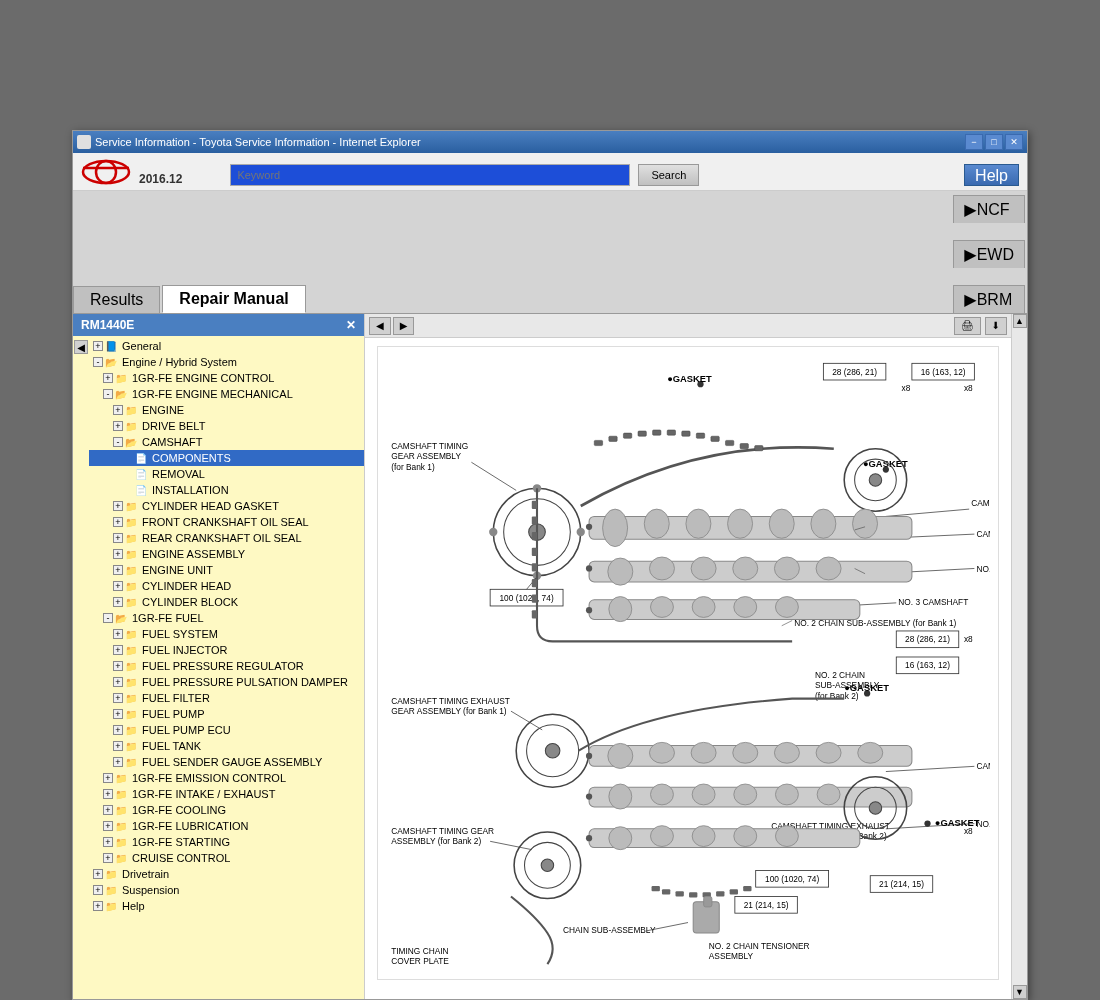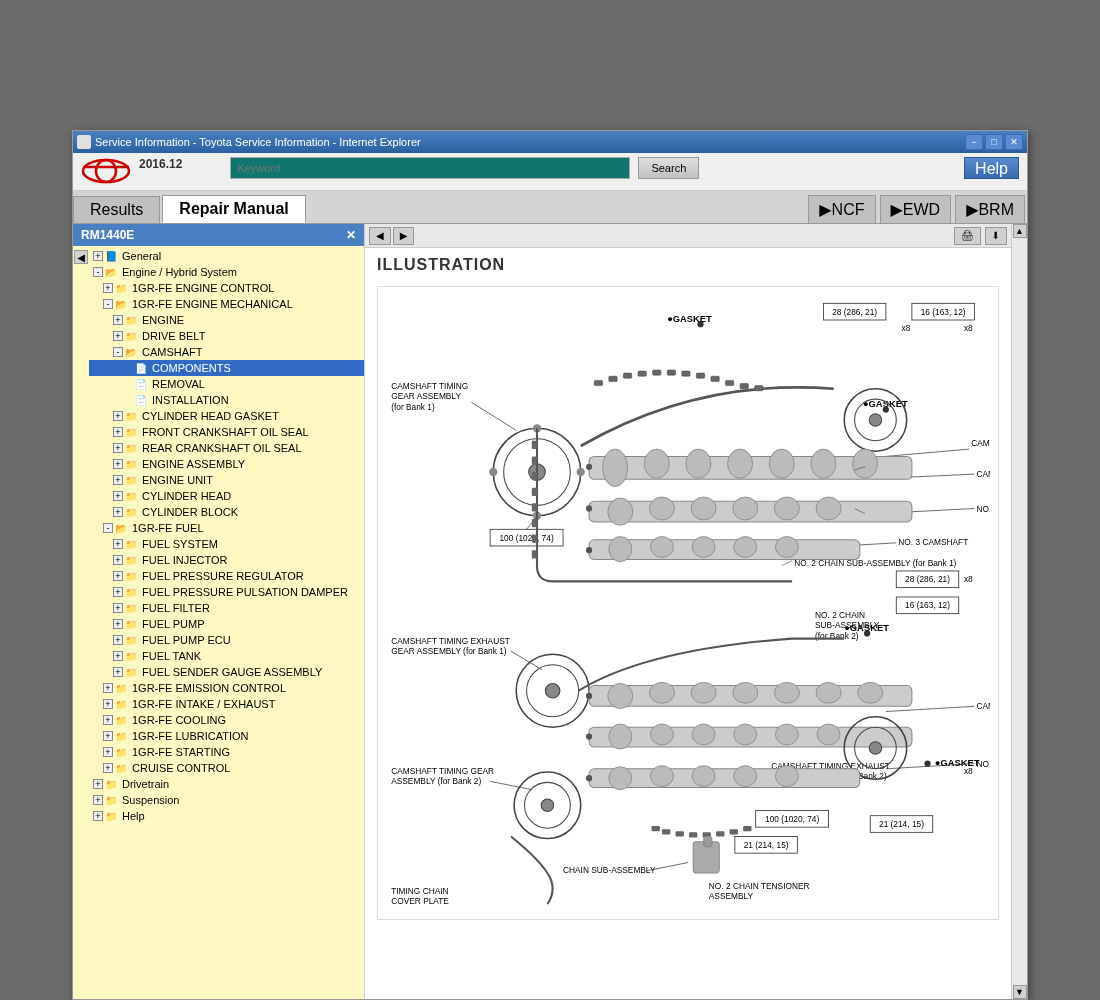--- a/index.html
+++ b/index.html
@@ -10,31 +10,31 @@
     .window { width: 956px; height: 870px; background: #f0f0f0; border: 1px solid #999; box-shadow: 2px 2px 8px rgba(0,0,0,0.4); display: flex; flex-direction: column; }
 
     
     .title-bar { background: linear-gradient(to bottom, #4a7fc1, #2a5fa0); height: 22px; display: flex; align-items: center; padding: 0 4px; color: white; font-size: 11px; justify-content: space-between; flex-shrink: 0; }
     .title-bar-left { display: flex; align-items: center; gap: 4px; }
     .title-bar-icon { width: 14px; height: 14px; background: #e0e0e0; border-radius: 2px; flex-shrink: 0; }
     .title-bar-controls { display: flex; gap: 2px; }
     .title-bar-btn { width: 18px; height: 16px; background: #5a8ad0; border: 1px solid #3a6ab0; color: white; font-size: 9px; display: flex; align-items: center; justify-content: center; cursor: pointer; }
 
     
-    .toolbar { background: #f0f0f0; height: 38px; display: flex; align-items: flex-start; padding: 4px 8px; gap: 8px; border-bottom: 1px solid #ccc; flex-shrink: 0; }
+    .toolbar { background: #f0f0f0; height: 38px; display: flex; align-items: flex-end; padding: 4px 8px; gap: 8px; border-bottom: 1px solid #ccc; flex-shrink: 0; }
     .toolbar-version { font-size: 12px; font-weight: bold; color: #333; }
-    .search-input { flex: 1; max-width: 400px; height: 22px; border: 1px solid #aaa; padding: 2px 6px; font-size: 11px; background: #0f766e; margin-left: 40px; }
+    .search-input { flex: 1; max-width: 400px; height: 22px; border: 1px solid #aaa; padding: 2px 6px; font-size: 11px; background: #1d4ed8; margin-left: 40px; }
     .search-btn { height: 22px; padding: 0 12px; background: linear-gradient(to bottom, #e0e0e0, #c0c0c0); border: 1px solid #999; font-size: 11px; cursor: pointer; }
     .help-btn { margin-left: auto; padding: 2px 10px; background: linear-gradient(to bottom, #5a8ad0, #3a6ab0); border: 1px solid #2a5a90; color: white; font-size: 16px; cursor: pointer; height: 22px; }
 
     
     .tab-bar { display: flex; align-items: flex-end; background: #d4d4d4; border-bottom: 1px solid #999; flex-shrink: 0; padding-top: 4px; }
     .tab { padding: 4px 16px; background: #c0c0c0; border: 1px solid #999; border-bottom: none; cursor: pointer; font-size: 16px; margin-right: 2px; }
     .tab.active { background: white; border-bottom: 1px solid white; z-index: 1; font-weight: bold; }
-    .tab-right { margin-left: auto; display: flex; gap: 2px; }
+    .tab-right { margin-left: auto; display: flex; gap: 17px; flex-direction: column; }
     .tab-right .tab { padding: 4px 10px; }
 
     
     .main-content { display: flex; flex: 1; overflow: hidden; }
 
     
     .sidebar { width: 292px; background: #fef9c3; border-right: 1px solid #ccc; display: flex; flex-direction: column; flex-shrink: 0; }
     .sidebar-header { background: #4a7fc1; color: white; padding: 4px 8px; font-size: 12px; font-weight: bold; display: flex; align-items: center; justify-content: space-between; flex-shrink: 0; }
     .sidebar-close { cursor: pointer; color: white; font-size: 12px; }
     .sidebar-content-wrap { display: flex; flex: 1; overflow: hidden; }
@@ -355,21 +355,20 @@
             <div class="content-nav-btns">
               <button class="content-btn">◀</button>
               <button class="content-btn">▶</button>
             </div>
             <div class="content-right-btns">
               <button class="content-btn">🖨</button>
               <button class="content-btn">⬇</button>
             </div>
           </div>
           <div class="content-main">
-            <div class="illustration-title">ILLUSTRATION</div>
             <div class="diagram-container">
               
               <svg class="diagram-svg" viewBox="0 0 580 590" xmlns="http://www.w3.org/2000/svg" style="font-family:Arial,sans-serif; font-size:9px;">
 
                 <rect width="580" height="590" fill="white"></rect>
 
                 <rect x="420" y="8" width="60" height="16" fill="none" stroke="#333" stroke-width="0.8"></rect>
                 <text x="450" y="19" text-anchor="middle" font-size="8">28 (286, 21)</text>
 
                 <rect x="505" y="8" width="60" height="16" fill="none" stroke="#333" stroke-width="0.8"></rect>

